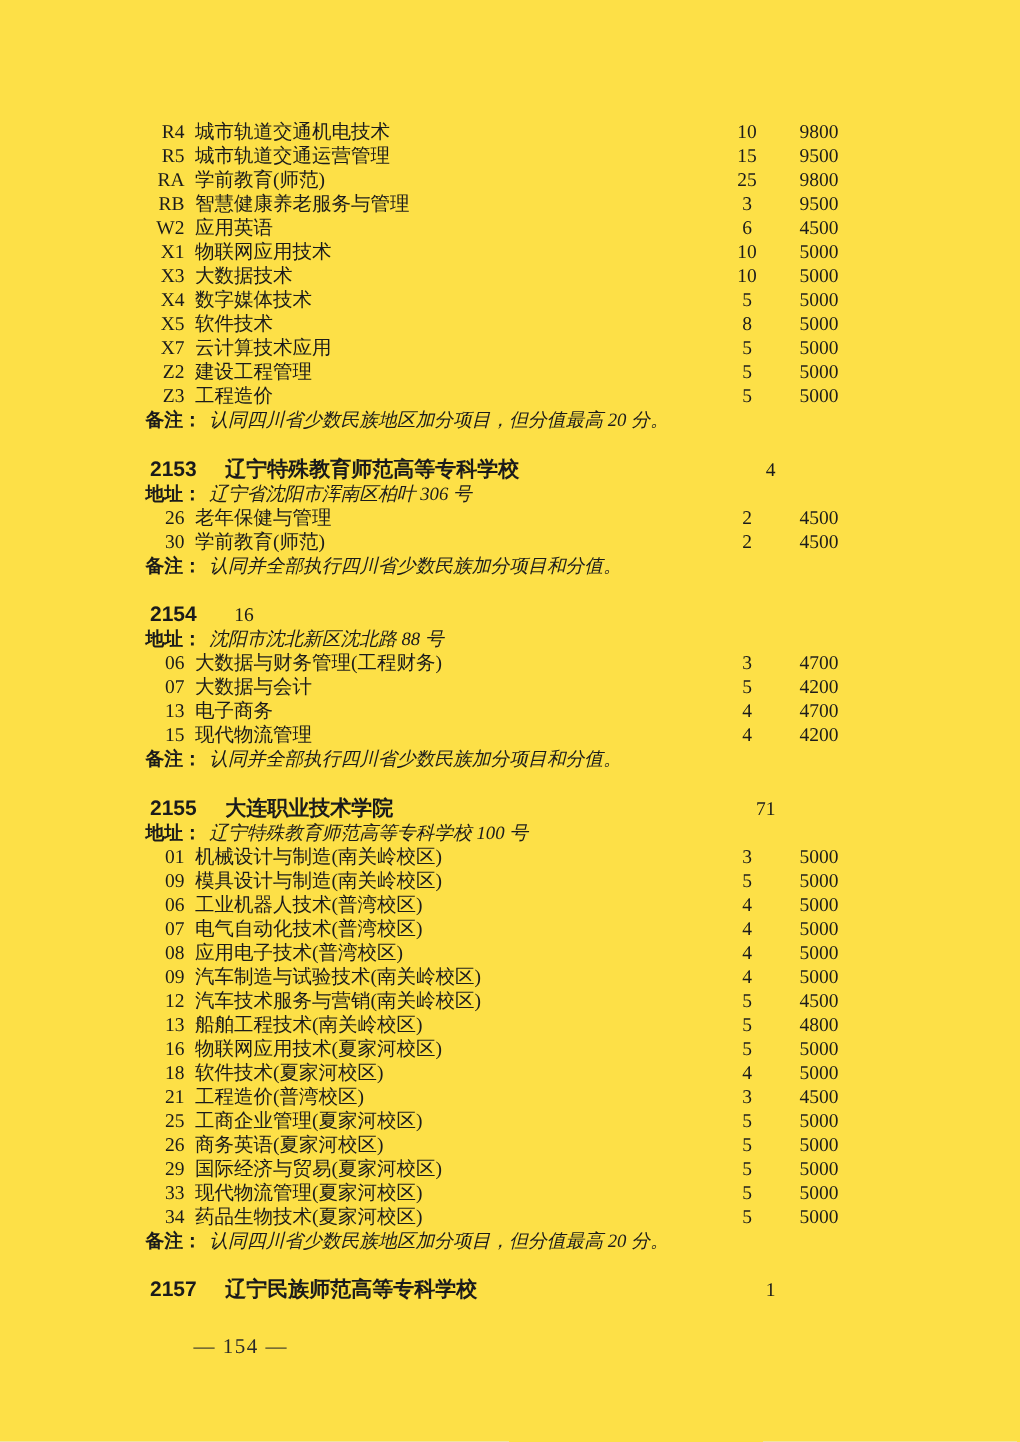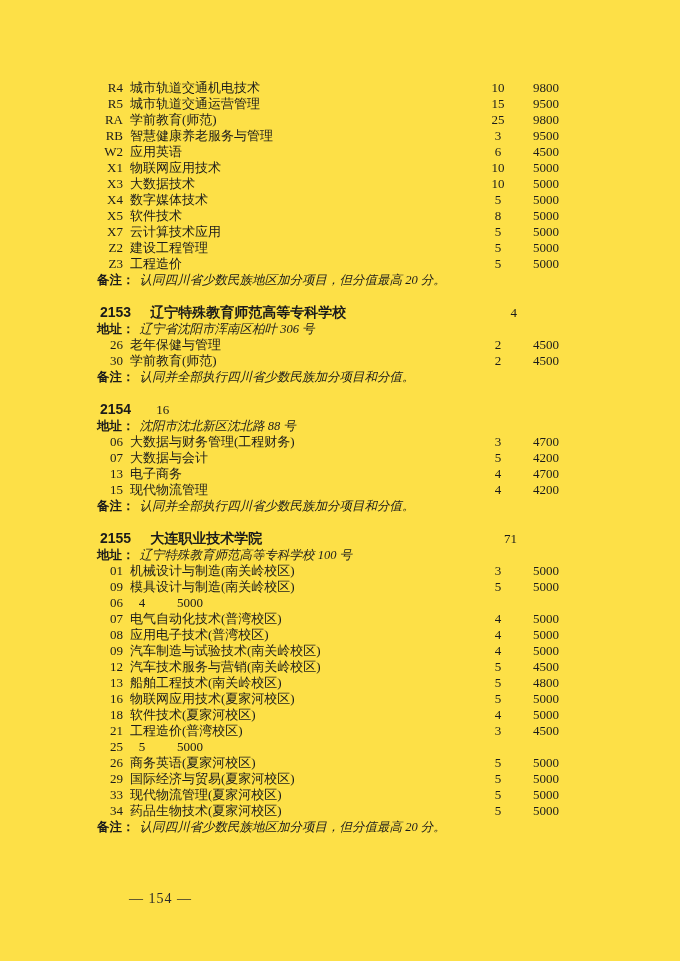--- a/index.html
+++ b/index.html
@@ -270,20 +270,21 @@
 
   <div class="major-row">
     <span class="col-code">09</span>
     <span class="col-name">模具设计与制造(南关岭校区)</span>
     <span class="col-count">5</span>
     <span class="col-fee">5000</span>
   </div>
 
   <div class="major-row">
     <span class="col-code">06</span>
+    <span class="col-name">工业机器人技术(普湾校区)</span>
     <span class="col-count">4</span>
     <span class="col-fee">5000</span>
   </div>
 
   <div class="major-row">
     <span class="col-code">07</span>
     <span class="col-name">电气自动化技术(普湾校区)</span>
     <span class="col-count">4</span>
     <span class="col-fee">5000</span>
   </div>
@@ -332,20 +333,21 @@
 
   <div class="major-row">
     <span class="col-code">21</span>
     <span class="col-name">工程造价(普湾校区)</span>
     <span class="col-count">3</span>
     <span class="col-fee">4500</span>
   </div>
 
   <div class="major-row">
     <span class="col-code">25</span>
+    <span class="col-name">工商企业管理(夏家河校区)</span>
     <span class="col-count">5</span>
     <span class="col-fee">5000</span>
   </div>
 
   <div class="major-row">
     <span class="col-code">26</span>
     <span class="col-name">商务英语(夏家河校区)</span>
     <span class="col-count">5</span>
     <span class="col-fee">5000</span>
   </div>
@@ -370,15 +372,25 @@
     <span class="col-count">5</span>
     <span class="col-fee">5000</span>
   </div>
 </div>
     <div class="meta-line">
       <span class="line-label">备注：</span>
       <span class="line-text">认同四川省少数民族地区加分项目，但分值最高 20 分。</span>
     </div>
   </section>
 
+  <section class="inst-block">
+    <div class="inst-header">
+      <span class="inst-code">2157</span>
+      <span class="inst-name">辽宁民族师范高等专科学校</span>
+      <span class="inst-count">1</span>
+    </div>
+
+    <div class="major-rows"></div>
+
+  </section>
 </div>
   <div class="page-number">— 154 —</div>
 </div>
 
 </body></html>

